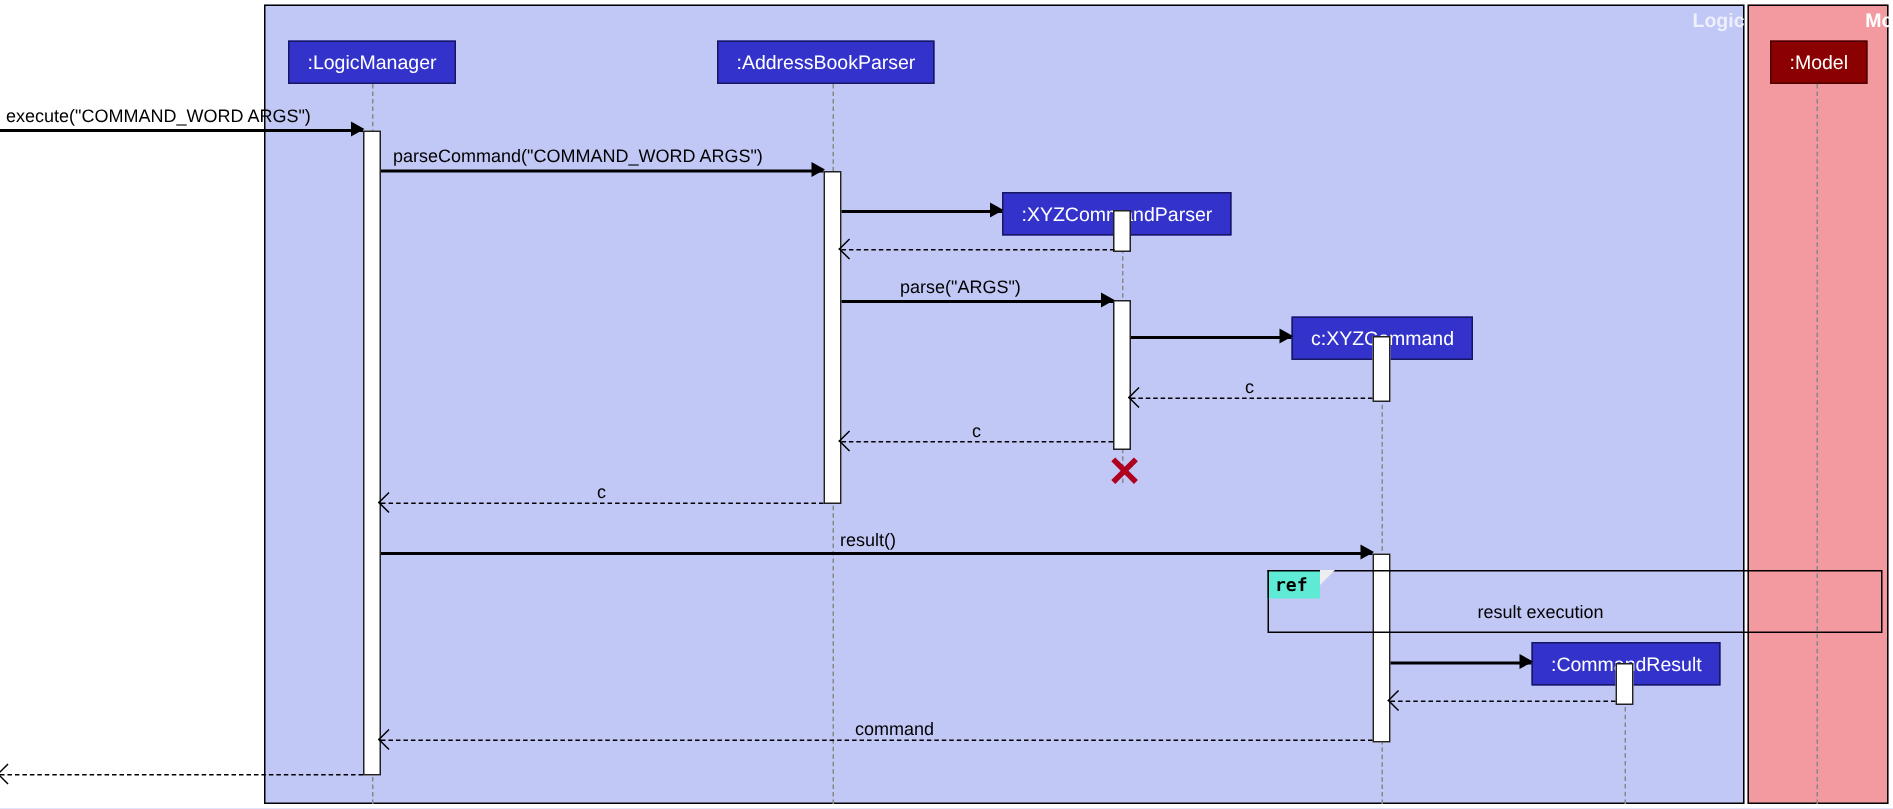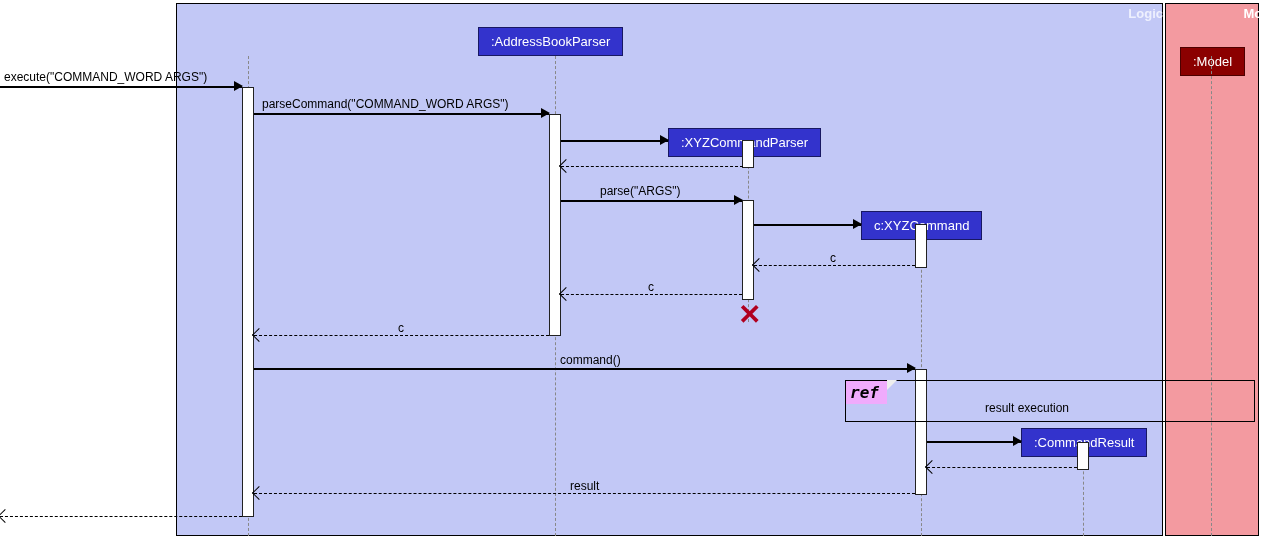--- a/index.html
+++ b/index.html
@@ -11,40 +11,41 @@
   .lifeline { position: absolute; border-left: 1.5px dashed #888; width: 0; }
   .activation { position: absolute; background: #fff; border: 1px solid #222; width: 12px; }
   .msg { position: absolute; font-size: 12px; font-family: sans-serif; }
   .arrow { position: absolute; height: 1.5px; background: #000; }
   .arrow.dashed { height:0; border-top:1.5px dashed #000; background:none; }
   .arrowhead { position:absolute; width:0; height:0; }
   .ah-right { border-top:5px solid transparent; border-bottom:5px solid transparent; border-left:9px solid #000; }
   .ah-left-open  { width:10px; height:10px; border-top:1.5px solid #000; border-left:1.5px solid #000; transform:rotate(-45deg); }
   .destroy { position:absolute; color:#b00020; font-size:28px; font-weight:bold; }
   .refbox  { position:absolute; background:#fff; border:1.5px solid #000; }
-  .reflabel{ position:absolute; background:#f0abfc; border:1.5px solid #000; border-right:none; border-bottom:none; font-family:monospace; font-weight:bold; font-size:16px; padding:2px 8px 2px 4px;font-style:italic; }
+  .reflabel{ position:absolute; background:#5eead4; border:1.5px solid #000; border-right:none; border-bottom:none; font-family:monospace; font-weight:bold; font-size:12px; padding:2px 8px 2px 4px; }
   .reflabel::after{ content:""; position:absolute; right:-10px; top:-1px; width:0; height:0; border-top:10px solid #eee; border-right:10px solid transparent; }
   .reflabel::before{ content:""; position:absolute; right:-11px; top:-1.5px; width:0; height:0; border-top:11.5px solid #000; border-right:11.5px solid transparent; z-index:-1;}
 </style>
 </head>
 <body>
 
 <div id="diagram">
 
   <div class="regionbox" style="left:176px; top:3px; width:987px; height:533px; background:#c2c8f6;"></div>
   <div class="regionlabel" style="left:176px; top:6px; width:987px; color:#eef0fe; font-weight:bold;">Logic</div>
 
   <div class="regionbox" style="left:1165px; top:3px; width:94px; height:533px; background:#f39aa0;"></div>
   <div class="regionlabel" style="left:1165px; top:6px; width:116px; color:#fff; font-weight:bold;">Model</div>
 
+  <div class="participant" style="left:192px; top:27px;">:LogicManager</div>
   <div class="participant" style="left:478px; top:27px;text-align:right;">:AddressBookParser</div>
   <div class="participant" style="left:668px; top:128px;">:XYZCommandParser</div>
   <div class="participant" style="left:861px; top:211px;">c:XYZCommand</div>
   <div class="participant" style="left:1021px; top:428px;">:CommandResult</div>
-  <div class="participant" style="left:1180px; top:27px; background:#8b0000; border-color:#4d0000;margin-top:20px;">:Model</div>
+  <div class="participant" style="left:1180px; top:27px; background:#8b0000; border-color:#4d0000;">:Model</div>
 
   <div class="lifeline" style="left:248px; top:56px; height:480px;"></div>
   <div class="lifeline" style="left:555px; top:56px; height:480px;"></div>
   <div class="lifeline" style="left:748px; top:156px; height:166px;"></div>
   <div class="lifeline" style="left:921px; top:240px; height:296px;"></div>
   <div class="lifeline" style="left:1083px; top:456px; height:80px;"></div>
   <div class="lifeline" style="left:1211px; top:56px; height:480px;"></div>
 
   <div class="activation" style="left:242px; top:87px; height:430px;"></div>
   <div class="activation" style="left:549px; top:114px; height:222px;"></div>
@@ -84,32 +85,32 @@
   <div class="msg" style="left:648px; top:280px;">c</div>
 
   <div class="destroy" style="left:738px; top:298px;">✕</div>
 
   <div class="arrow dashed" style="left:254px; top:335px; width:295px;"></div>
   <div class="ah-left-open" style="position:absolute; left:254px; top:330px;"></div>
   <div class="msg" style="left:398px; top:321px;">c</div>
 
   <div class="arrow" style="left:254px; top:368px; width:661px;"></div>
   <div class="arrowhead ah-right" style="left:907px; top:363px;"></div>
-  <div class="msg" style="left:560px; top:353px;">command()</div>
+  <div class="msg" style="left:560px; top:353px;">result()</div>
 
   <div class="refbox" style="left:845px; top:380px; width:410px; height:42px; background:transparent;"></div>
   <div class="reflabel" style="left:845px; top:380px;">ref</div>
   <div class="msg" style="left:985px; top:401px;">result execution</div>
 
   <div class="arrow" style="left:927px; top:441px; width:94px;"></div>
   <div class="arrowhead ah-right" style="left:1013px; top:436px;"></div>
 
   <div class="arrow dashed" style="left:927px; top:467px; width:150px;"></div>
   <div class="ah-left-open" style="position:absolute; left:927px; top:462px;"></div>
 
   <div class="arrow dashed" style="left:254px; top:493px; width:661px;"></div>
   <div class="ah-left-open" style="position:absolute; left:254px; top:488px;"></div>
-  <div class="msg" style="left:570px; top:479px;">result</div>
+  <div class="msg" style="left:570px; top:479px;">command</div>
 
   <div class="arrow dashed" style="left:0px; top:516px; width:242px;"></div>
   <div class="ah-left-open" style="position:absolute; left:0px; top:511px;"></div>
 
 </div>
 
 </body></html>

